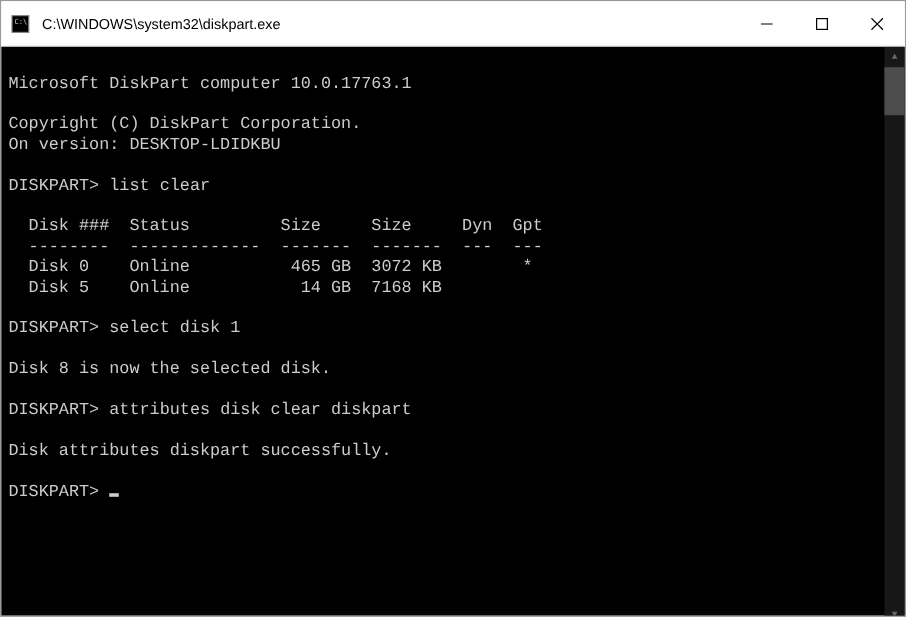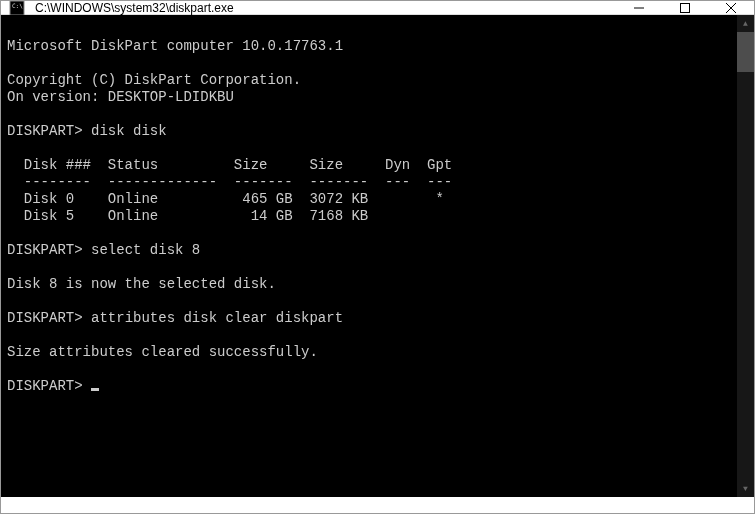--- a/index.html
+++ b/index.html
@@ -5,21 +5,21 @@
     * { margin: 0; padding: 0; box-sizing: border-box; }
     body {
       width: 755px;
       height: 514px;
       background: #fff;
       font-family: "Segoe UI", Tahoma, sans-serif;
       overflow: hidden;
       border: 1px solid #999;
     }
     .titlebar {
-      height: 14px;
+      height: 38px;
       background: #ffffff;
       display: flex;
       align-items: center;
       border-bottom: 1px solid #ddd;
     }
     .titlebar-icon {
       width: 16px;
       height: 16px;
       margin: 0 8px;
       display: inline-flex;
@@ -129,34 +129,34 @@
     </div>
   </div>
 </div>
 
 <div class="console">
 <span>Microsoft DiskPart computer 10.0.17763.1</span>
 
 <span>Copyright (C) DiskPart Corporation.</span>
 <span>On version: DESKTOP-LDIDKBU</span>
 
-<span>DISKPART&gt;</span> <span>disk disk</span>
+<span>DISKPART&gt;</span> <span>list clear</span>
 
 <span>  Disk ###  Status         Size     Size     Dyn  Gpt</span>
 <span>  --------  -------------  -------  -------  ---  ---</span>
 <span>  Disk 0    Online          465 GB  3072 KB        *</span>
 <span>  Disk 5    Online           14 GB  7168 KB</span>
 
-<span>DISKPART&gt;</span> <span>select disk 8</span>
+<span>DISKPART&gt;</span> <span>select disk 1</span>
 
 <span>Disk 8 is now the selected disk.</span>
 
 <span>DISKPART&gt;</span> <span>attributes disk clear diskpart</span>
 
-<span>Size attributes cleared successfully.</span>
+<span>Disk attributes diskpart successfully.</span>
 
 <span>DISKPART&gt;</span> <span class="cursor"></span>
 <div class="scrollbar-track">
   <div class="scrollbar-arrow up">▲</div>
   <div class="scrollbar-thumb"></div>
   <div class="scrollbar-arrow down">▼</div>
 </div>
 </div>
 
 </body></html>

